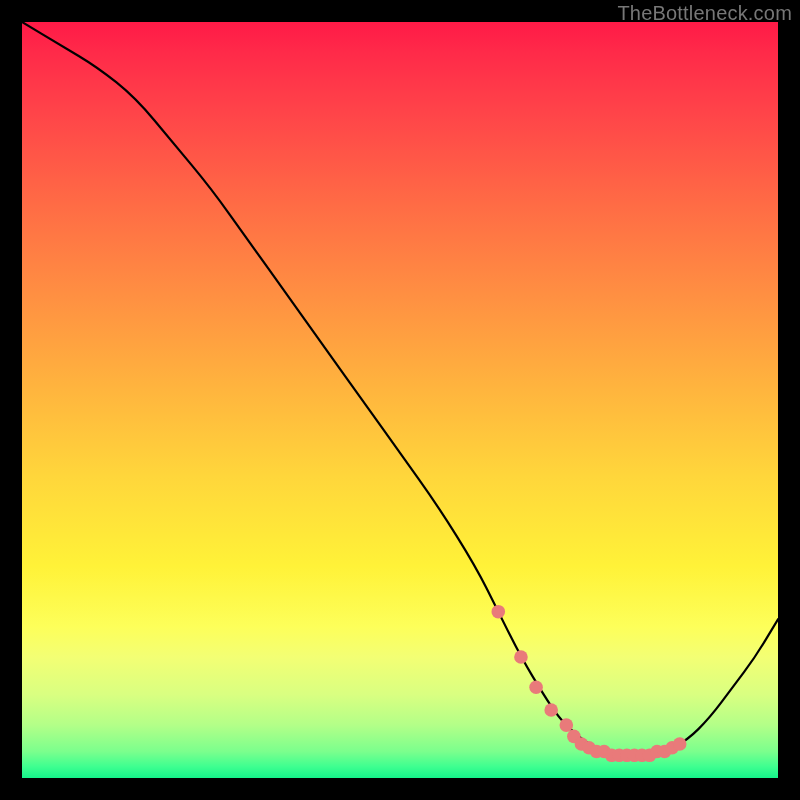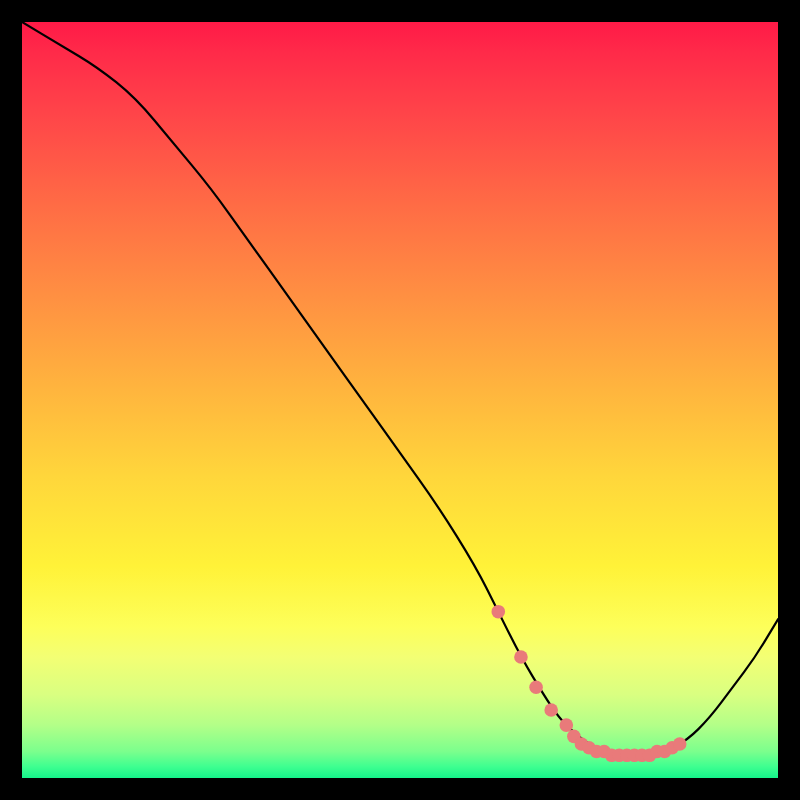--- a/index.html
+++ b/index.html
@@ -87,13 +87,14 @@
           <ellipse cx="81" cy="97" rx="0.9" ry="0.9" fill="#e97a7a"></ellipse>
           <ellipse cx="82" cy="97" rx="0.9" ry="0.9" fill="#e97a7a"></ellipse>
           <ellipse cx="83" cy="97" rx="0.9" ry="0.9" fill="#e97a7a"></ellipse>
           <ellipse cx="84" cy="96.5" rx="0.9" ry="0.9" fill="#e97a7a"></ellipse>
           <ellipse cx="85" cy="96.5" rx="0.9" ry="0.9" fill="#e97a7a"></ellipse>
           <ellipse cx="86" cy="96" rx="0.9" ry="0.9" fill="#e97a7a"></ellipse>
           <ellipse cx="87" cy="95.5" rx="0.9" ry="0.9" fill="#e97a7a"></ellipse>
         </g>
     </svg>
   </div>
+  <div class="attribution">TheBottleneck.com</div>
 </div>
 
 </body></html>

